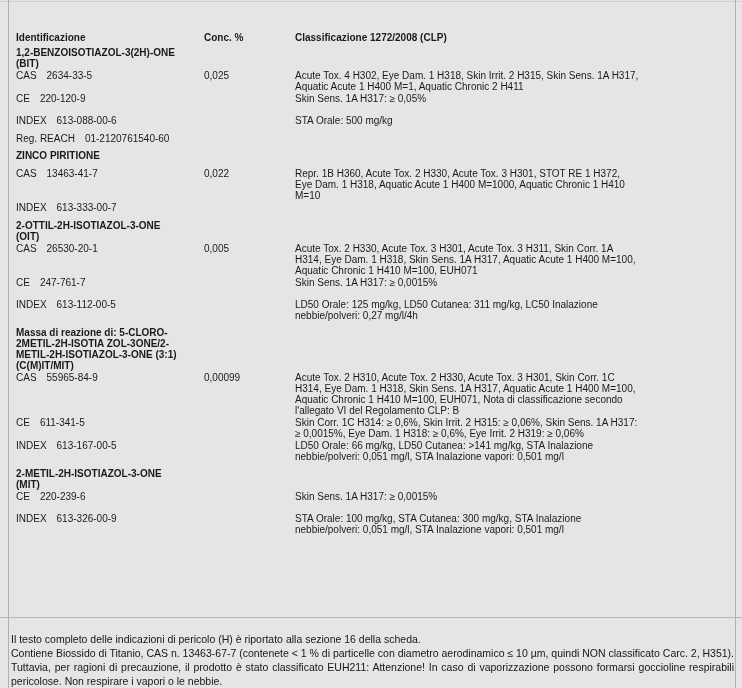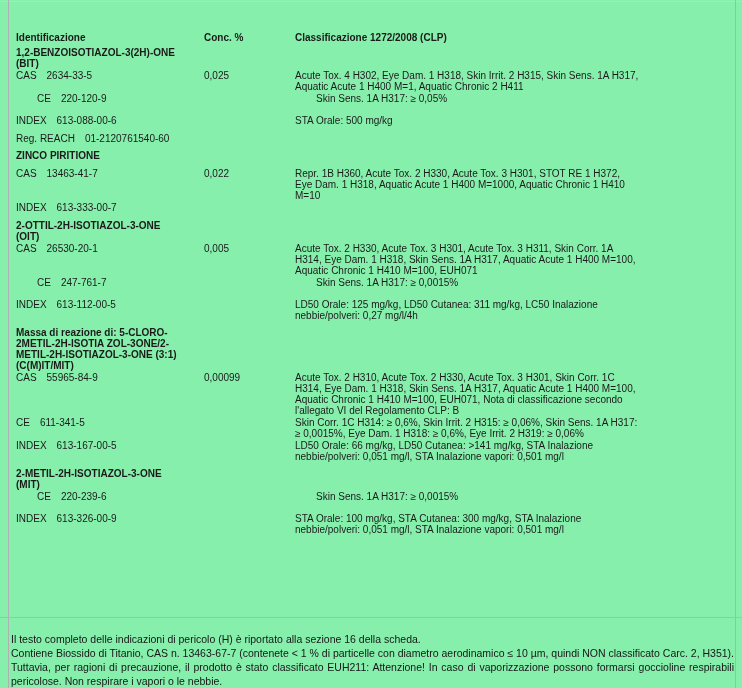--- a/index.html
+++ b/index.html
@@ -1,37 +1,37 @@
 <!DOCTYPE html>
 <html><head>
 <meta charset="utf-8">
 <style>
   html,body{margin:0;padding:0;}
   body{
     width:742px;height:688px;overflow:hidden;background:#ffffff;
     font-family:"Liberation Sans", sans-serif;color:#1a1a1a;
     -webkit-font-smoothing:antialiased;
   }
-  .sheet{position:relative;width:742px;height:688px;background:#86efac;}
+  .sheet{position:relative;width:742px;height:688px;background:#e5e5e5;}
   .hline{position:absolute;left:0;right:0;height:1px;background:#b5b5b5;}
   .hline.top{top:1px;background:#cfcfcf;}
   .hline.divider{top:617px;}
   .vline{position:absolute;top:0;bottom:0;width:1px;background:#b0b0b0;}
   .vline.left{left:8px;}
   .vline.right{left:735px;}
 
   .table-area{
     position:absolute;left:16px;top:32px;width:712px;
     font-size:10px;line-height:11px;
   }
   .grid{display:grid;grid-template-columns:187px 92px 1fr;column-gap:0;}
   .thead{font-weight:bold;margin-bottom:4px;}
   .sec-name{font-weight:bold;white-space:pre-line;margin-bottom:1px;}
   .row{margin-bottom:1px;}
-  .g1{margin-bottom:11px;margin-left:21px;}
+  .g1{margin-bottom:11px;}
   .g2{margin-bottom:7px;}
   .g3{margin-bottom:6px;}
   .cell{white-space:pre-line;}
   .lbl{display:inline-block;margin-right:10px;}
   .conc{padding-left:1px;}
 
   .footer{
     position:absolute;left:11px;right:8px;top:622px;
     font-size:10.5px;line-height:14px;color:#161616;margin-top:10px;
   }

